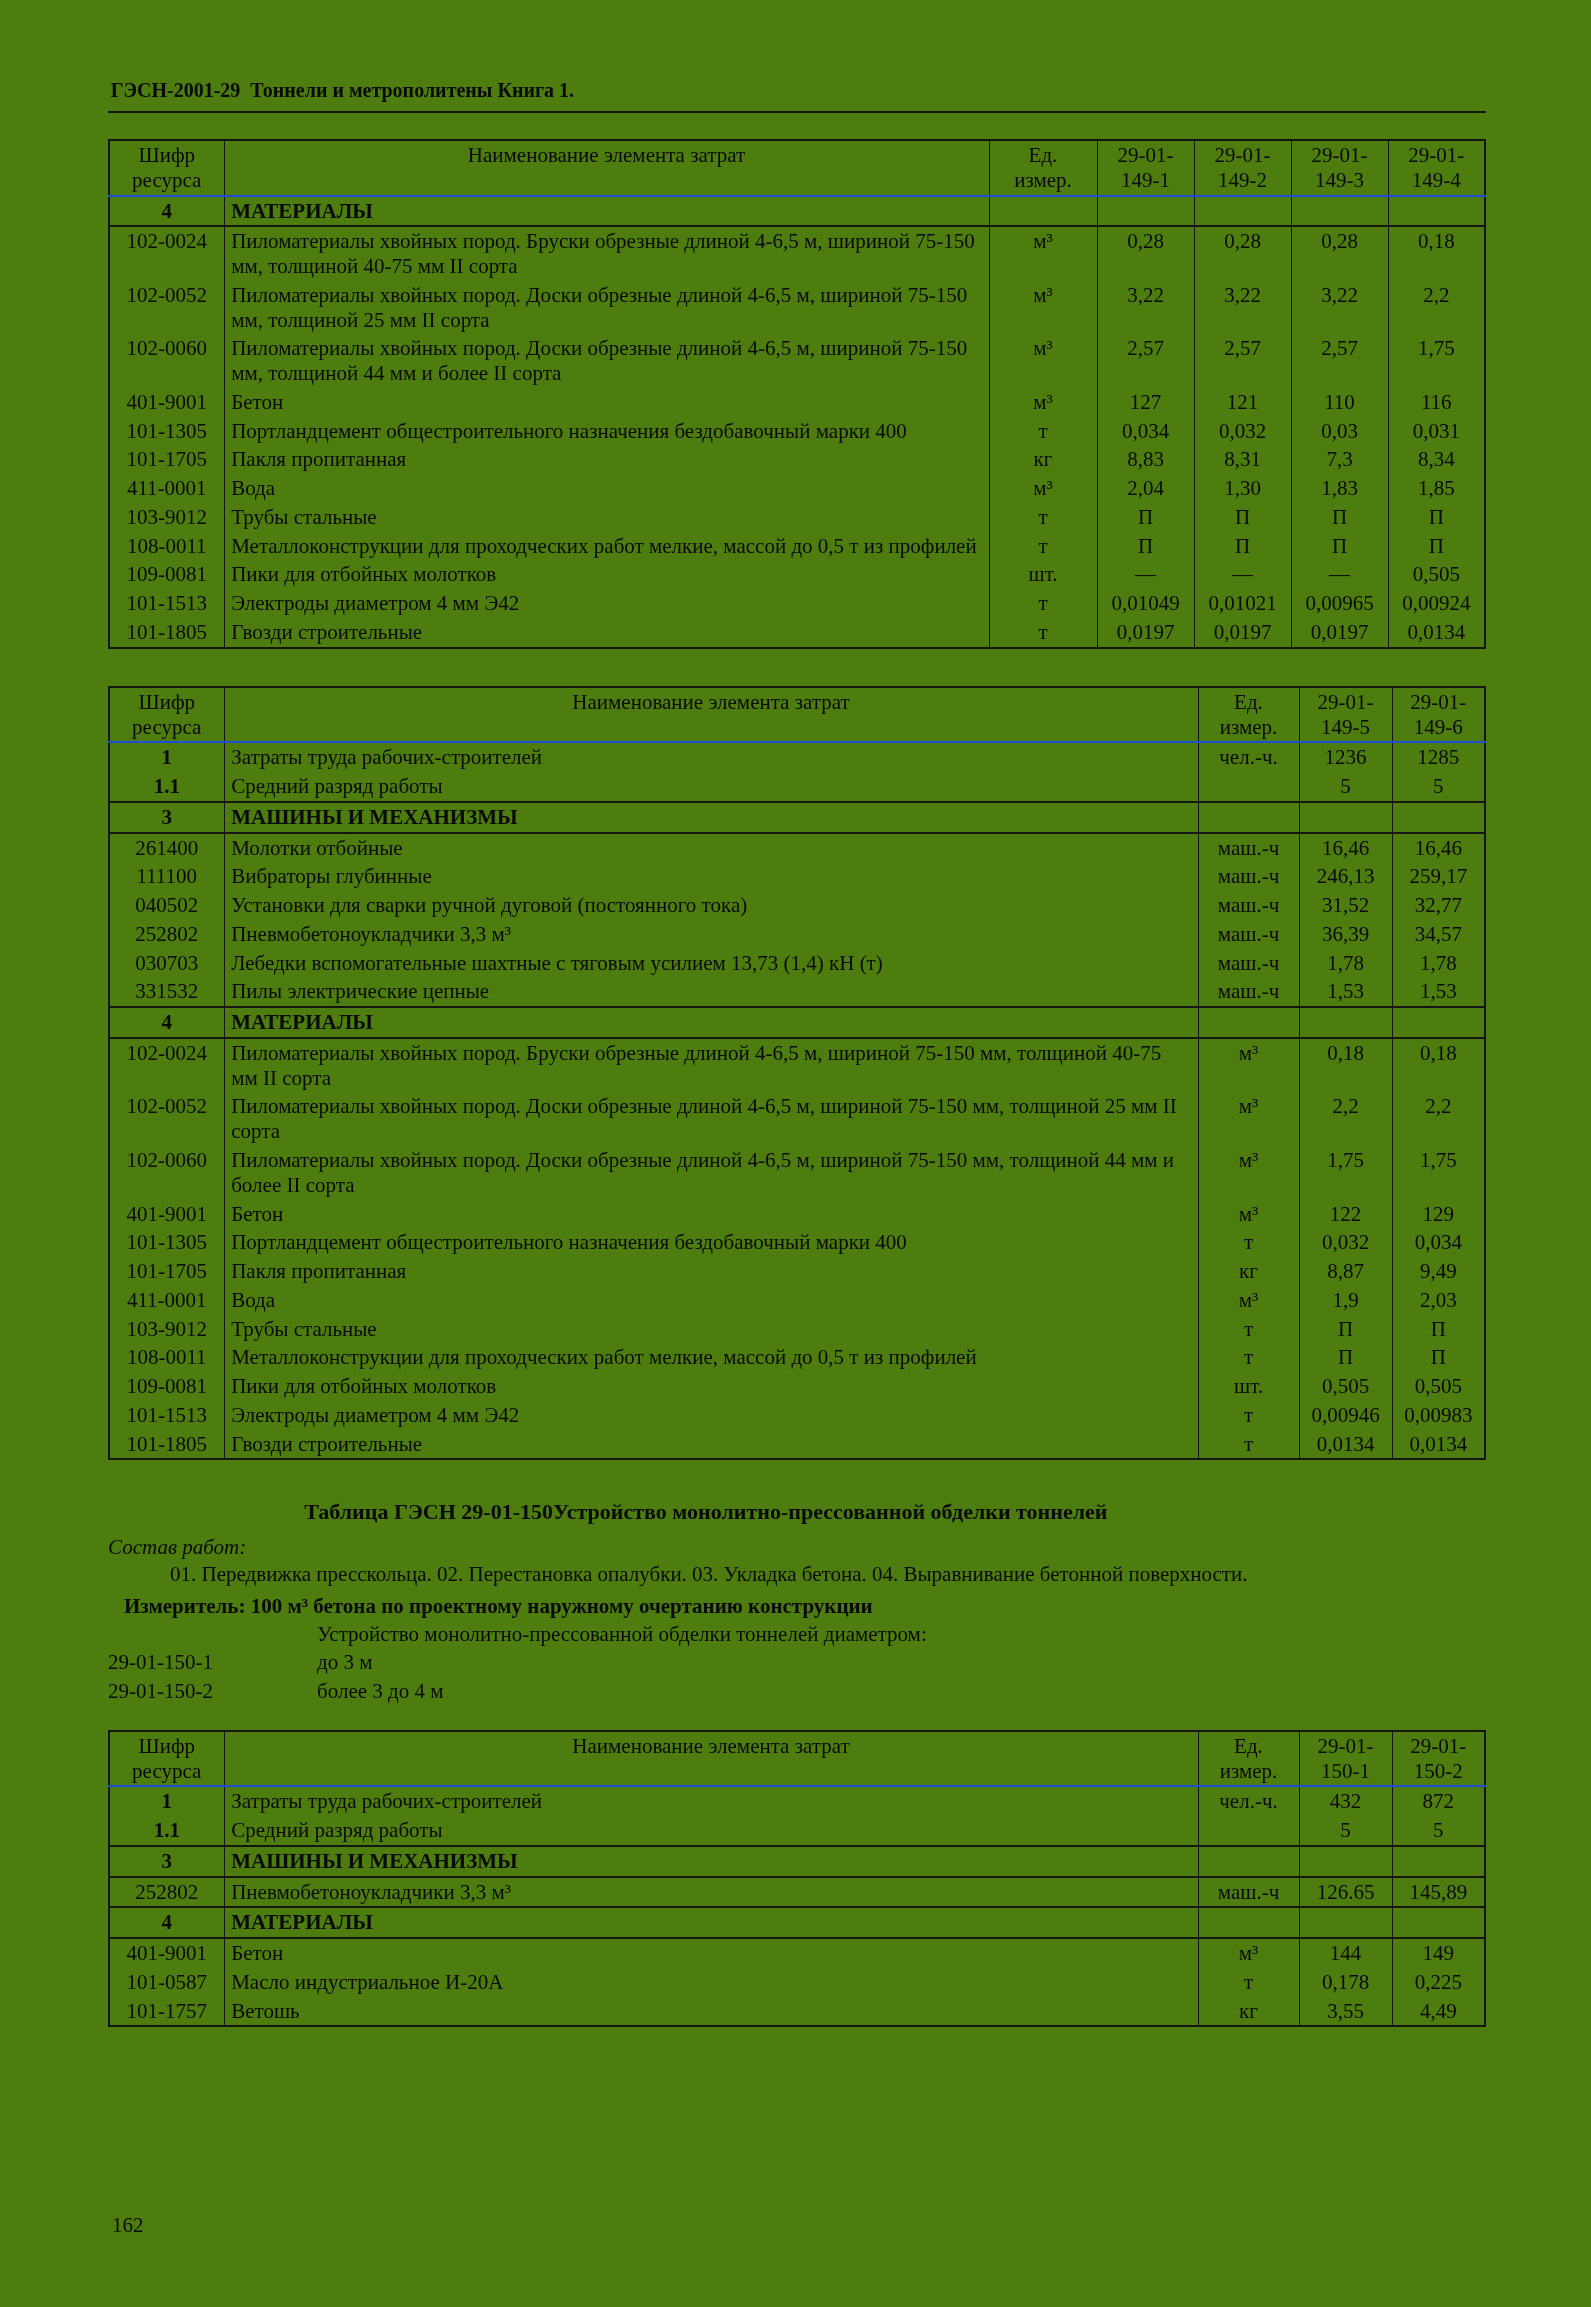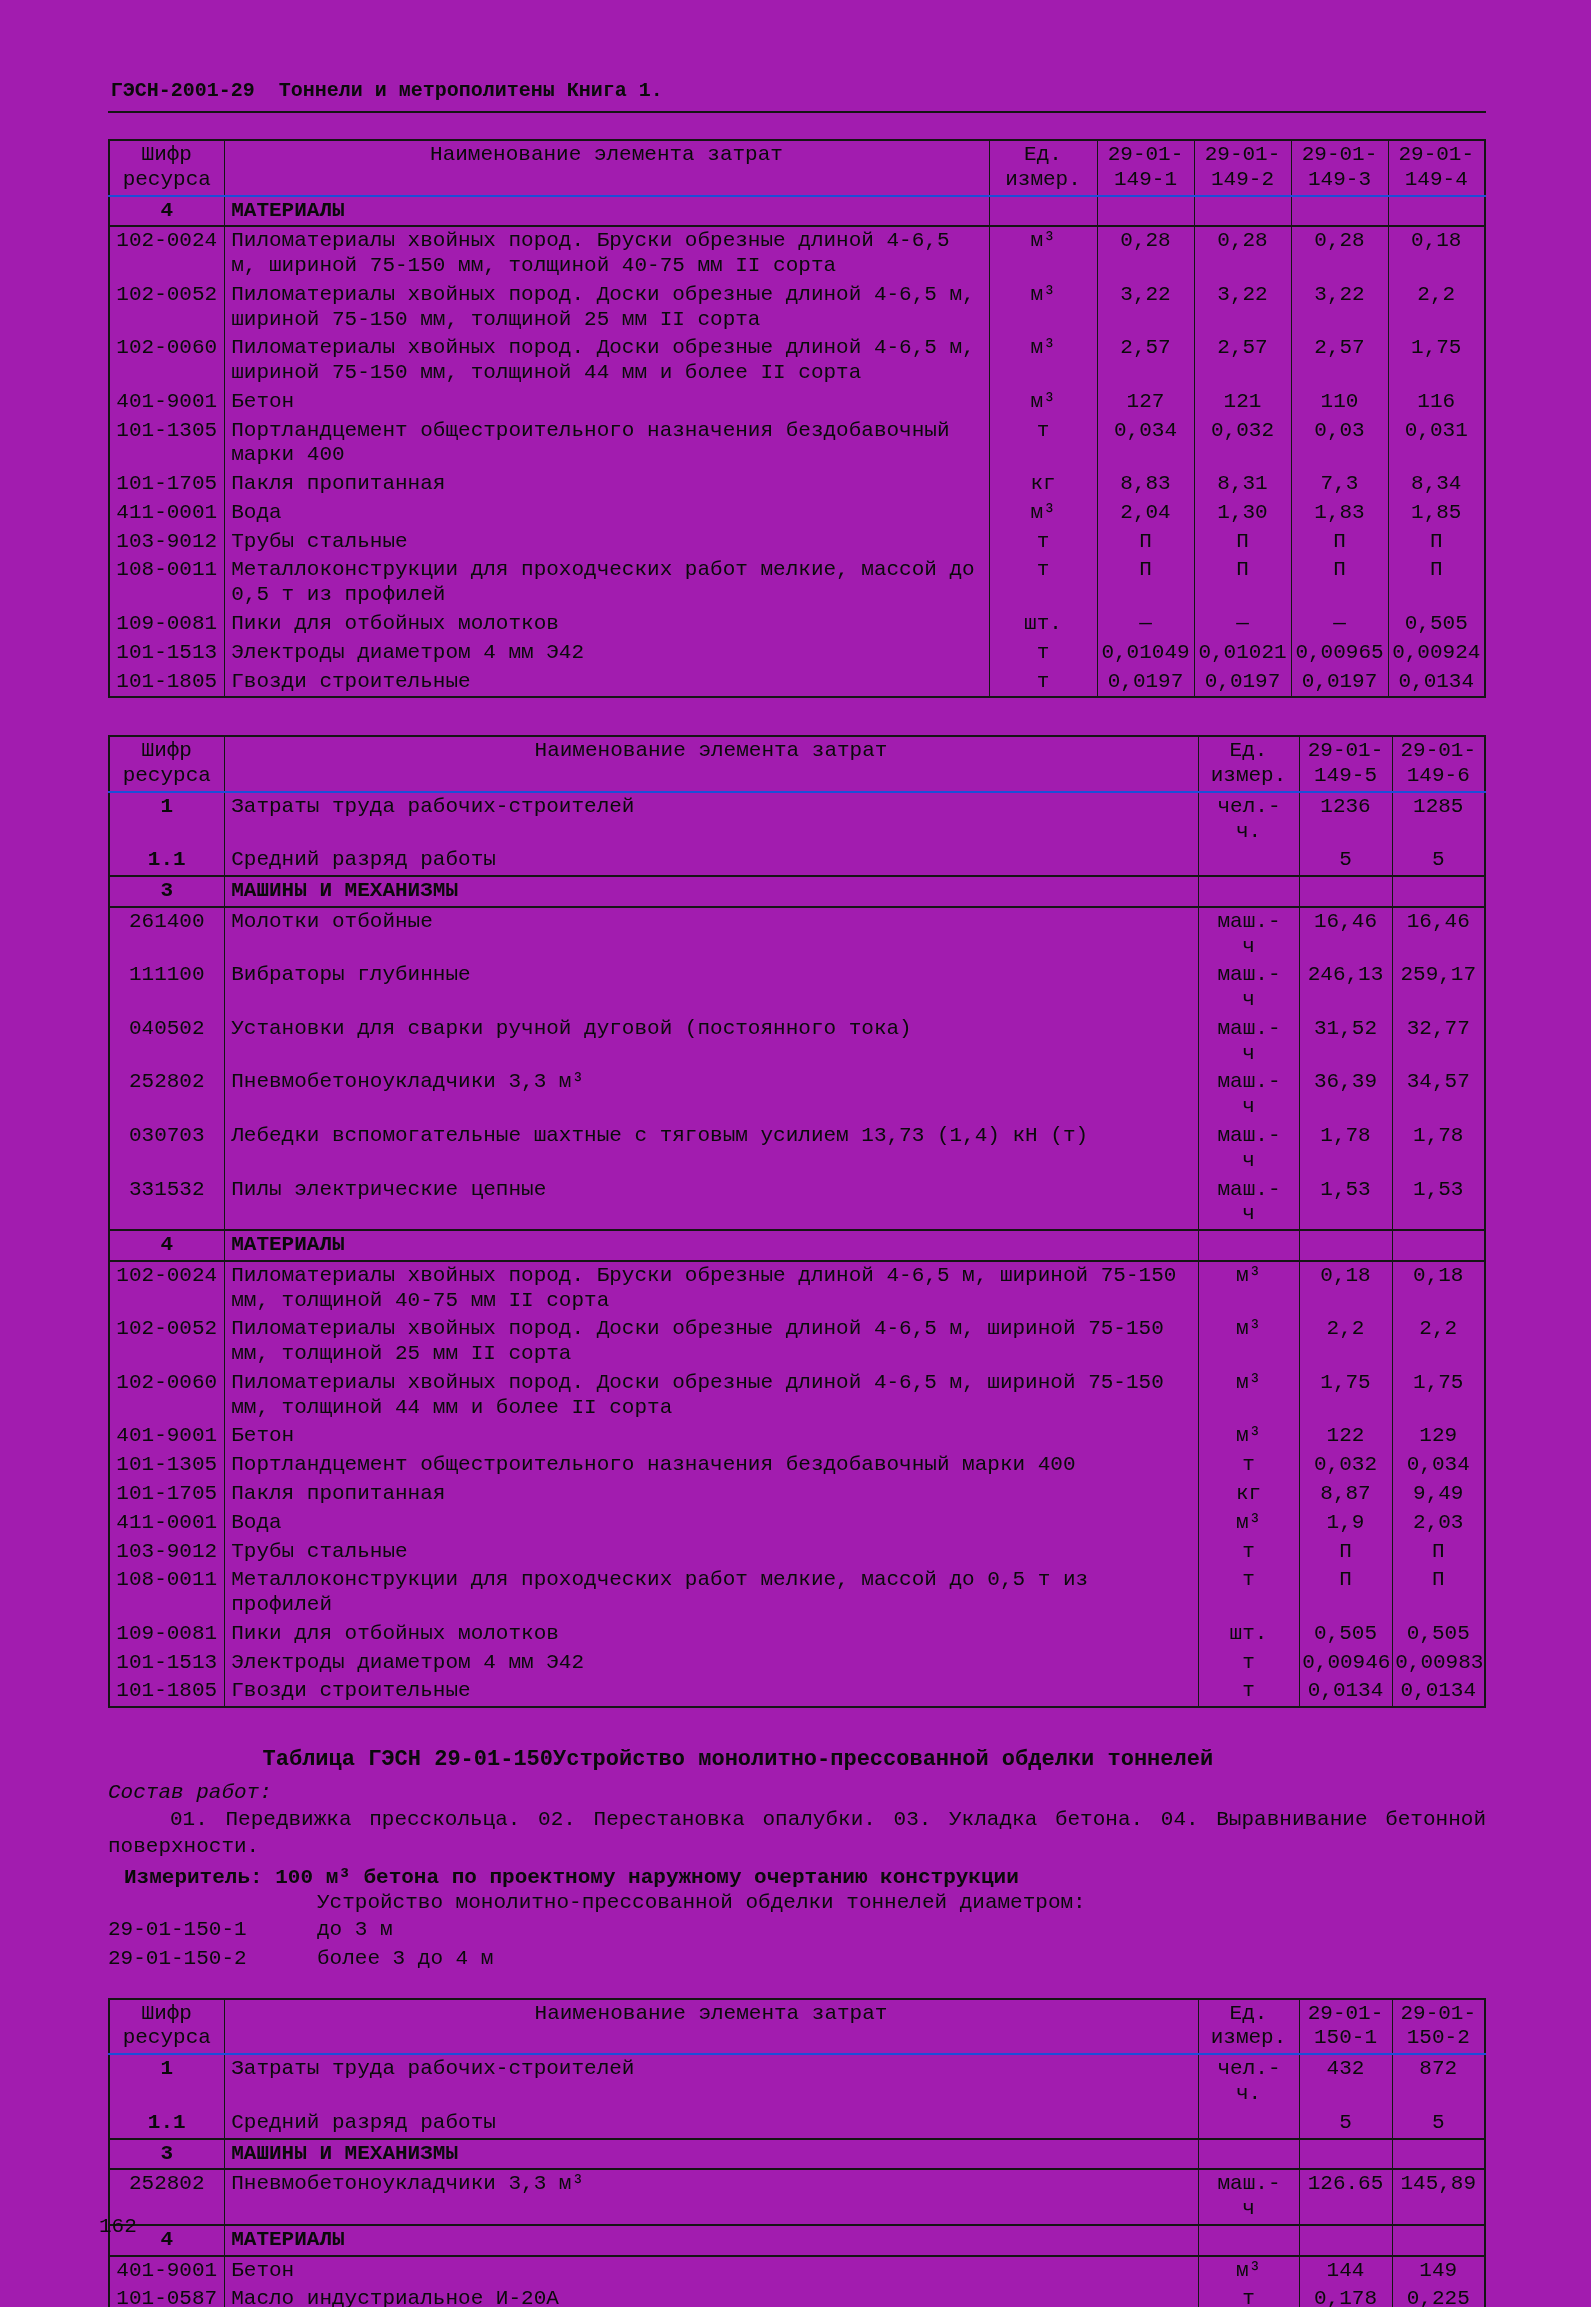--- a/index.html
+++ b/index.html
@@ -1,23 +1,23 @@
 <!DOCTYPE html>
 <html lang="ru" style="font-size:10.8px"><head>
 <meta charset="utf-8">
 <style>
   * { margin:0; padding:0; box-sizing:border-box; }
   html, body { background:#d8d8d8; }
   .page {
     position:relative;
     width:1592px; height:2307px;
     margin:0 auto;
-    background:#a21caf;
+    background:#4d7c0f;
     color:#0a0a0a;
-    font-family:Liberation Mono, monospace;
+    font-family:Liberation Serif, serif;
     font-size:21px;
     padding:79px 106px 0 108px;
     overflow:hidden;
   }
 
   
   .doc-header {
     font-size:20px;
     font-weight:bold;
     white-space:pre-wrap;
@@ -68,21 +68,21 @@
   .sec-label   { flex:0 0 445px; }
   .sostav-label { text-align:left; font-style:italic; font-size:21px; margin:2.7px 0 1.3px; }
   .sostav-text  { font-size:21px; text-indent:62px; text-align:justify; line-height:1.3; margin:1.3px 0 5.4px; }
   .izmeritel    { font-weight:bold; font-size:21px; margin:4px 0 2.7px 16px; }
   .diam-line    { font-size:21px; margin:1.3px 0 1.3px 209px; }
   .variant      { display:flex; font-size:21px; line-height:1.38; }
   .v-code       { flex:0 0 209px; }
 
   .t-third { margin-top:24px; }
 
-  .page-number { position:absolute; left:99px; bottom:69px; font-size:21px; }
+  .page-number { position:absolute; left:112px; bottom:69px; font-size:21px; }
 </style>
 </head>
 <body>
 
 <div class="page">
 
   <div class="doc-header">ГЭСН-2001-29  Тоннели и метрополитены Книга 1.</div>
 
   <table class="t-first">
     <colgroup>

